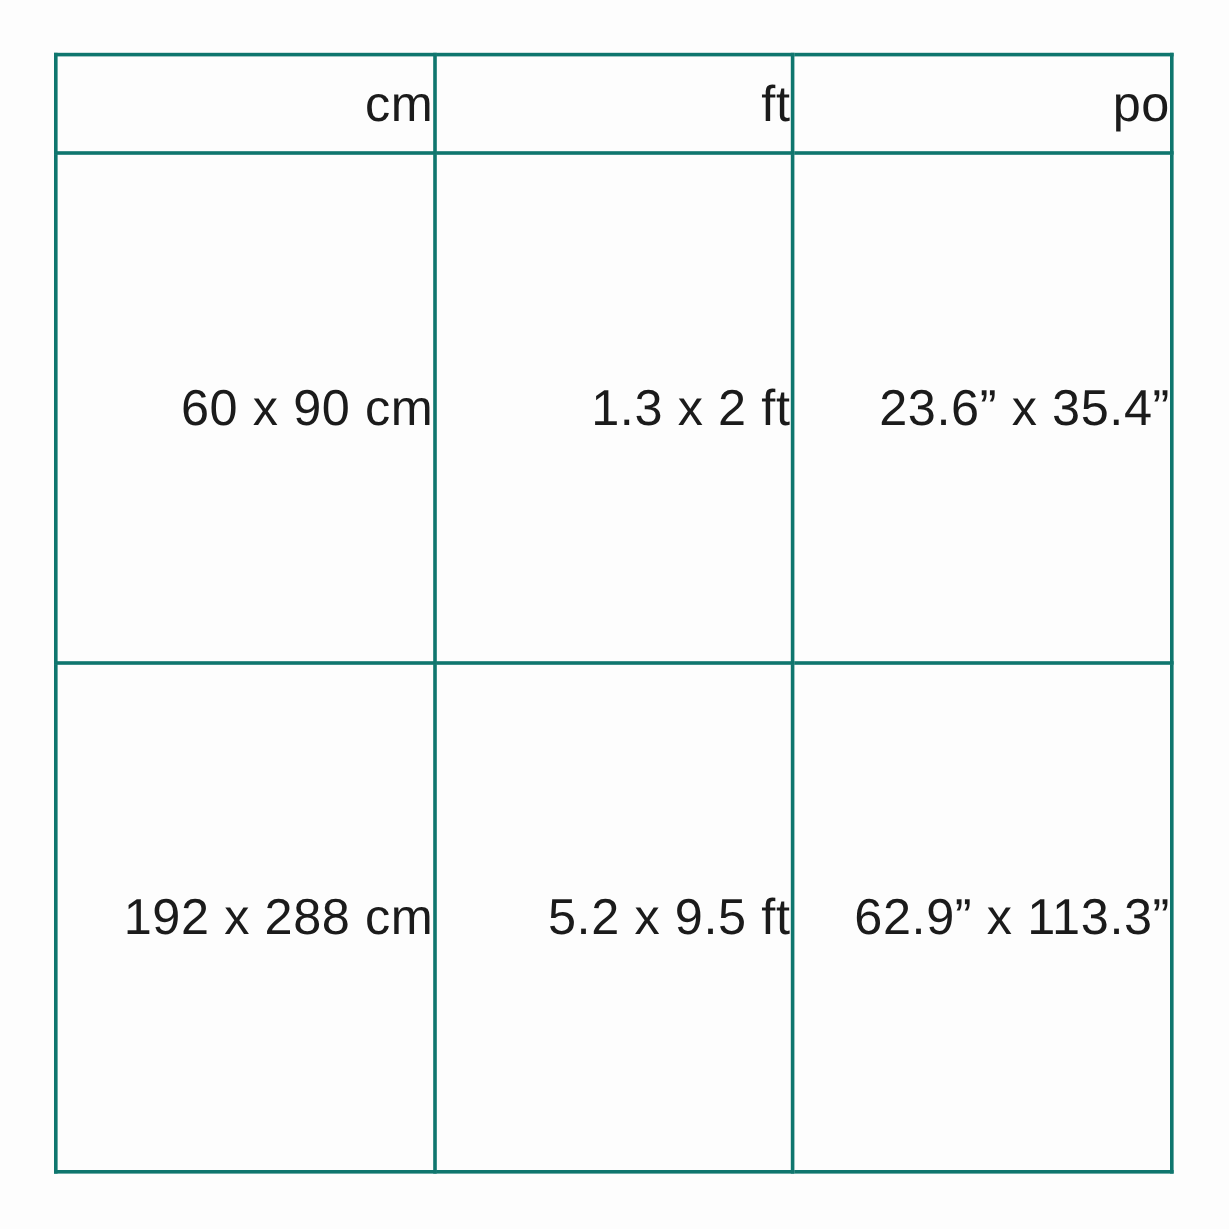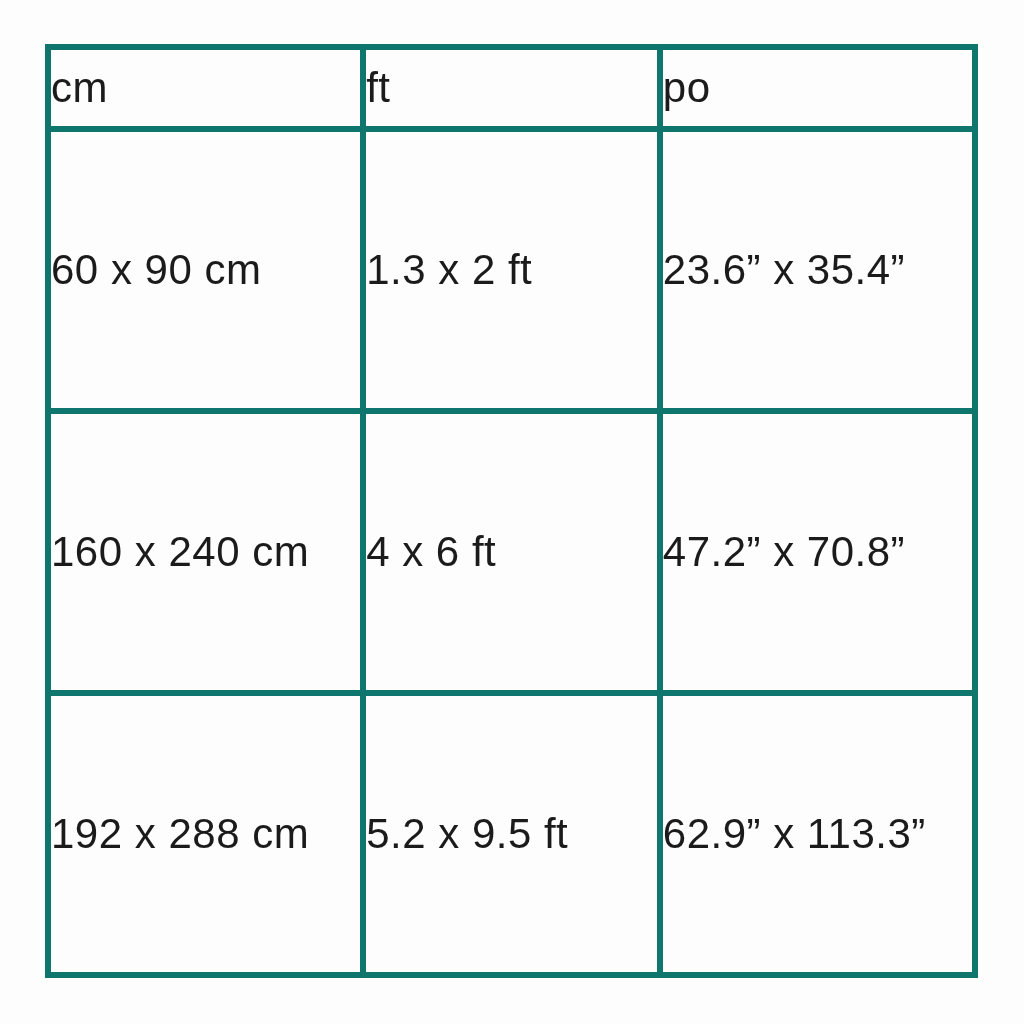--- a/index.html
+++ b/index.html
@@ -19,22 +19,22 @@
     height: 934px;
   }
   table.conversion {
     width: 100%;
     height: 100%;
     border-collapse: collapse;
     table-layout: fixed;
   }
   table.conversion th,
   table.conversion td {
-    border: 6px solid #0f766e;
-    text-align: left;
+    border: 3px solid #0f766e;
+    text-align: right;
     vertical-align: middle;
     font-size: 42px;
     font-weight: 400;
     color: #1b1b1b;
     white-space: nowrap;
     padding: 0;
     letter-spacing: 0.5px;
   }
   table.conversion thead tr { height: 82px; }
   table.conversion tbody tr { height: 85px; }
@@ -59,24 +59,19 @@
           <th>po</th>
         </tr>
     </thead>
     <tbody id="body-rows">
         <tr>
           <td>60 x 90 cm</td>
           <td>1.3 x 2 ft</td>
           <td>23.6” x 35.4”</td>
         </tr>
         <tr>
-          <td>160 x 240 cm</td>
-          <td>4 x 6 ft</td>
-          <td>47.2” x 70.8”</td>
-        </tr>
-        <tr>
           <td>192 x 288 cm</td>
           <td>5.2 x 9.5 ft</td>
           <td>62.9” x 113.3”</td>
         </tr>
       </tbody>
   </table>
 </div>
 
 </body></html>

